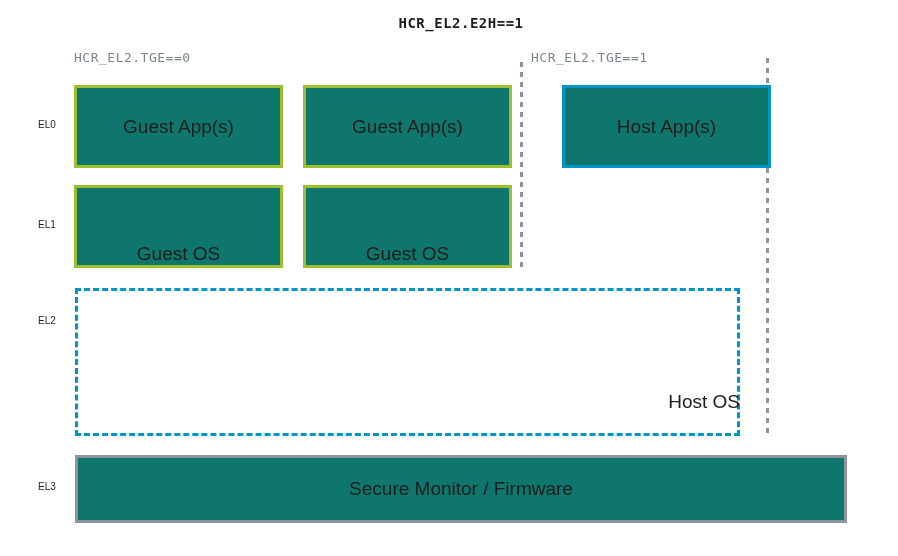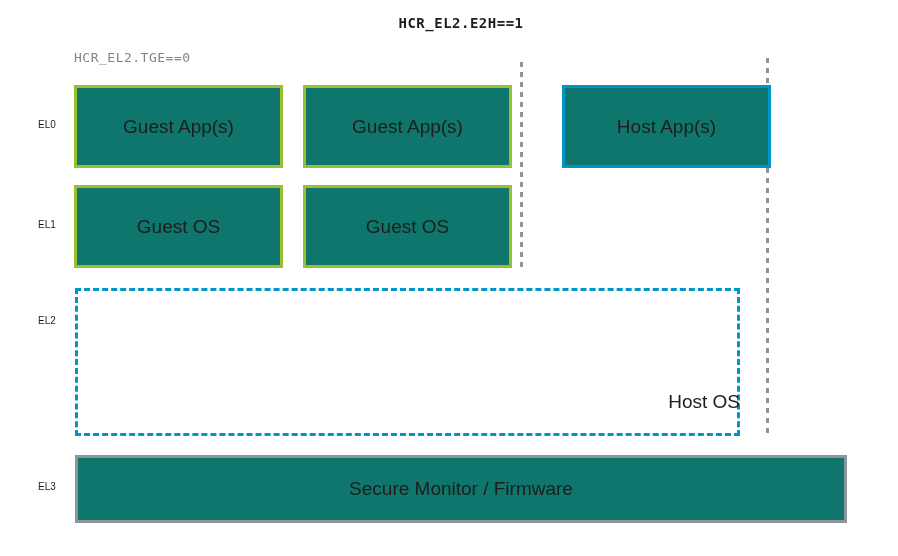--- a/index.html
+++ b/index.html
@@ -61,21 +61,21 @@
     justify-content: center;
     font-size: 19px;
     color: #1d1d1b;
     box-sizing: border-box;
   }
   .green-border { border: 3px solid #9ac032; }
   .blue-border  { border: 3px solid #0095c8; }
   .gray-border  { border: 3px solid #8e959a; }
 
   .row-el0 { top: 85px;  height: 83px; }
-  .row-el1 { top: 185px; height: 83px; }
+  .row-el1 { top: 185px; height: 83px; align-items: flex-end; }
   .col-1 { left: 74px;  width: 209px; }
   .col-2 { left: 303px; width: 209px; }
   .col-3 { left: 562px; width: 209px; justify-content: center; }
 
   .el2-region {
     position: absolute;
     left: 75px;
     top: 288px;
     width: 665px;
     height: 148px;
@@ -125,20 +125,21 @@
 </style>
 </head>
 <body>
 
 <div class="canvas">
 
   <div class="title mono">HCR_EL2.E2H==1</div>
 
   <div class="col-header left mono">HCR_EL2.TGE==0</div>
 
+  <div class="col-header right mono">HCR_EL2.TGE==1</div>
 
   <div class="v-dash divider-mid"></div>
 
   <div class="v-dash divider-right"></div>
 
   <div class="el-label el0-label">EL0</div>
 
   <div class="box green-border row-el0 col-1">
     <span>Guest App(s)</span>
   </div>

